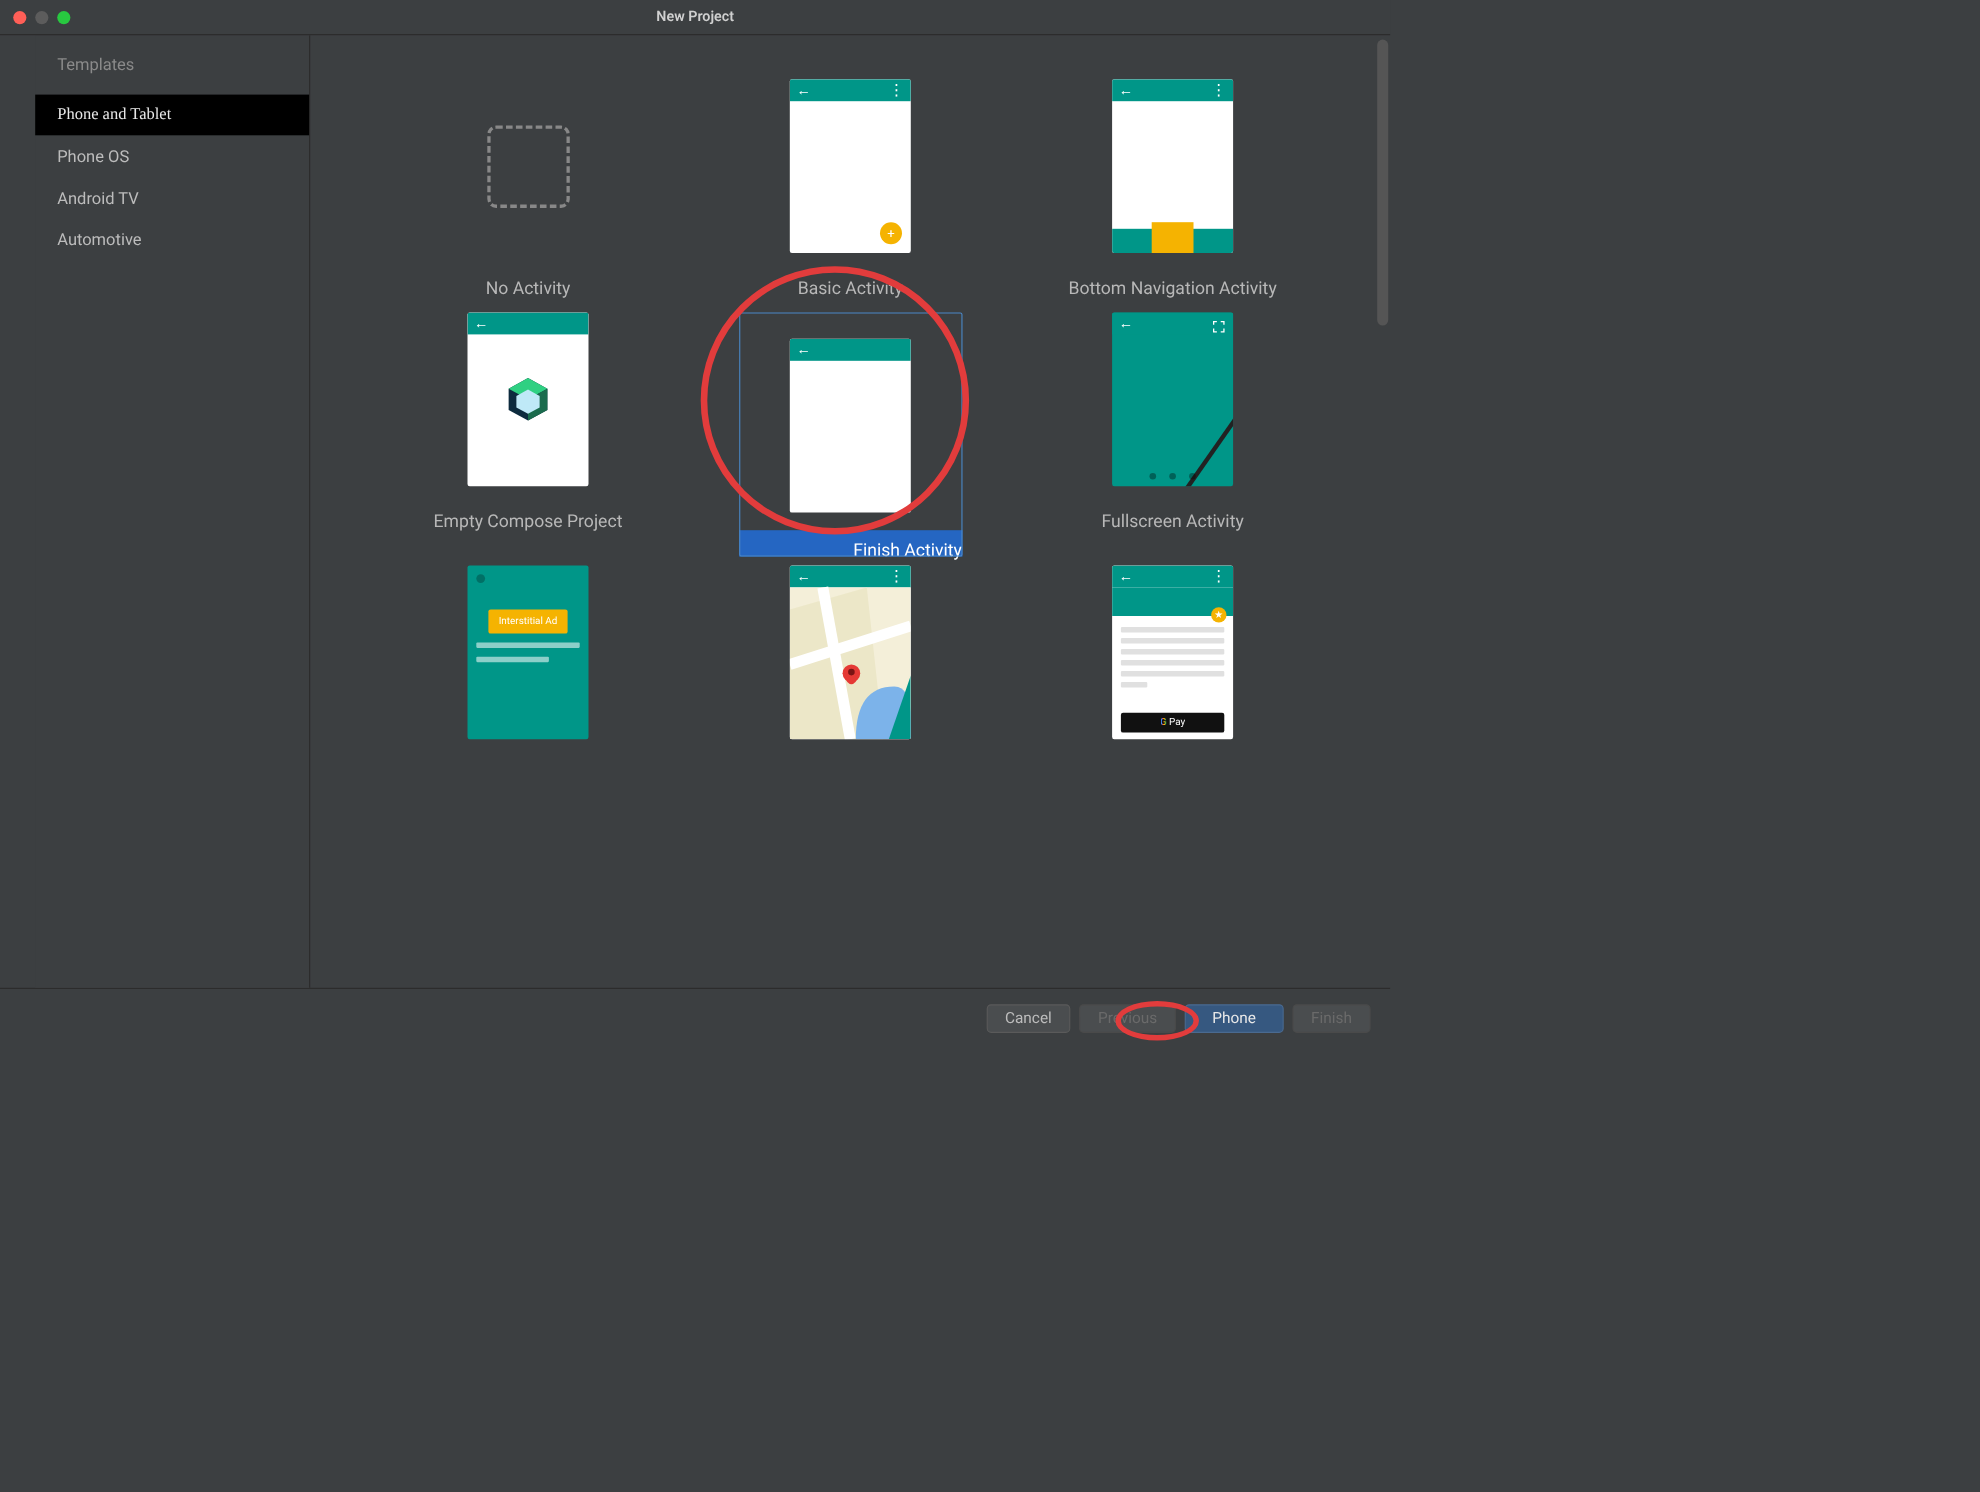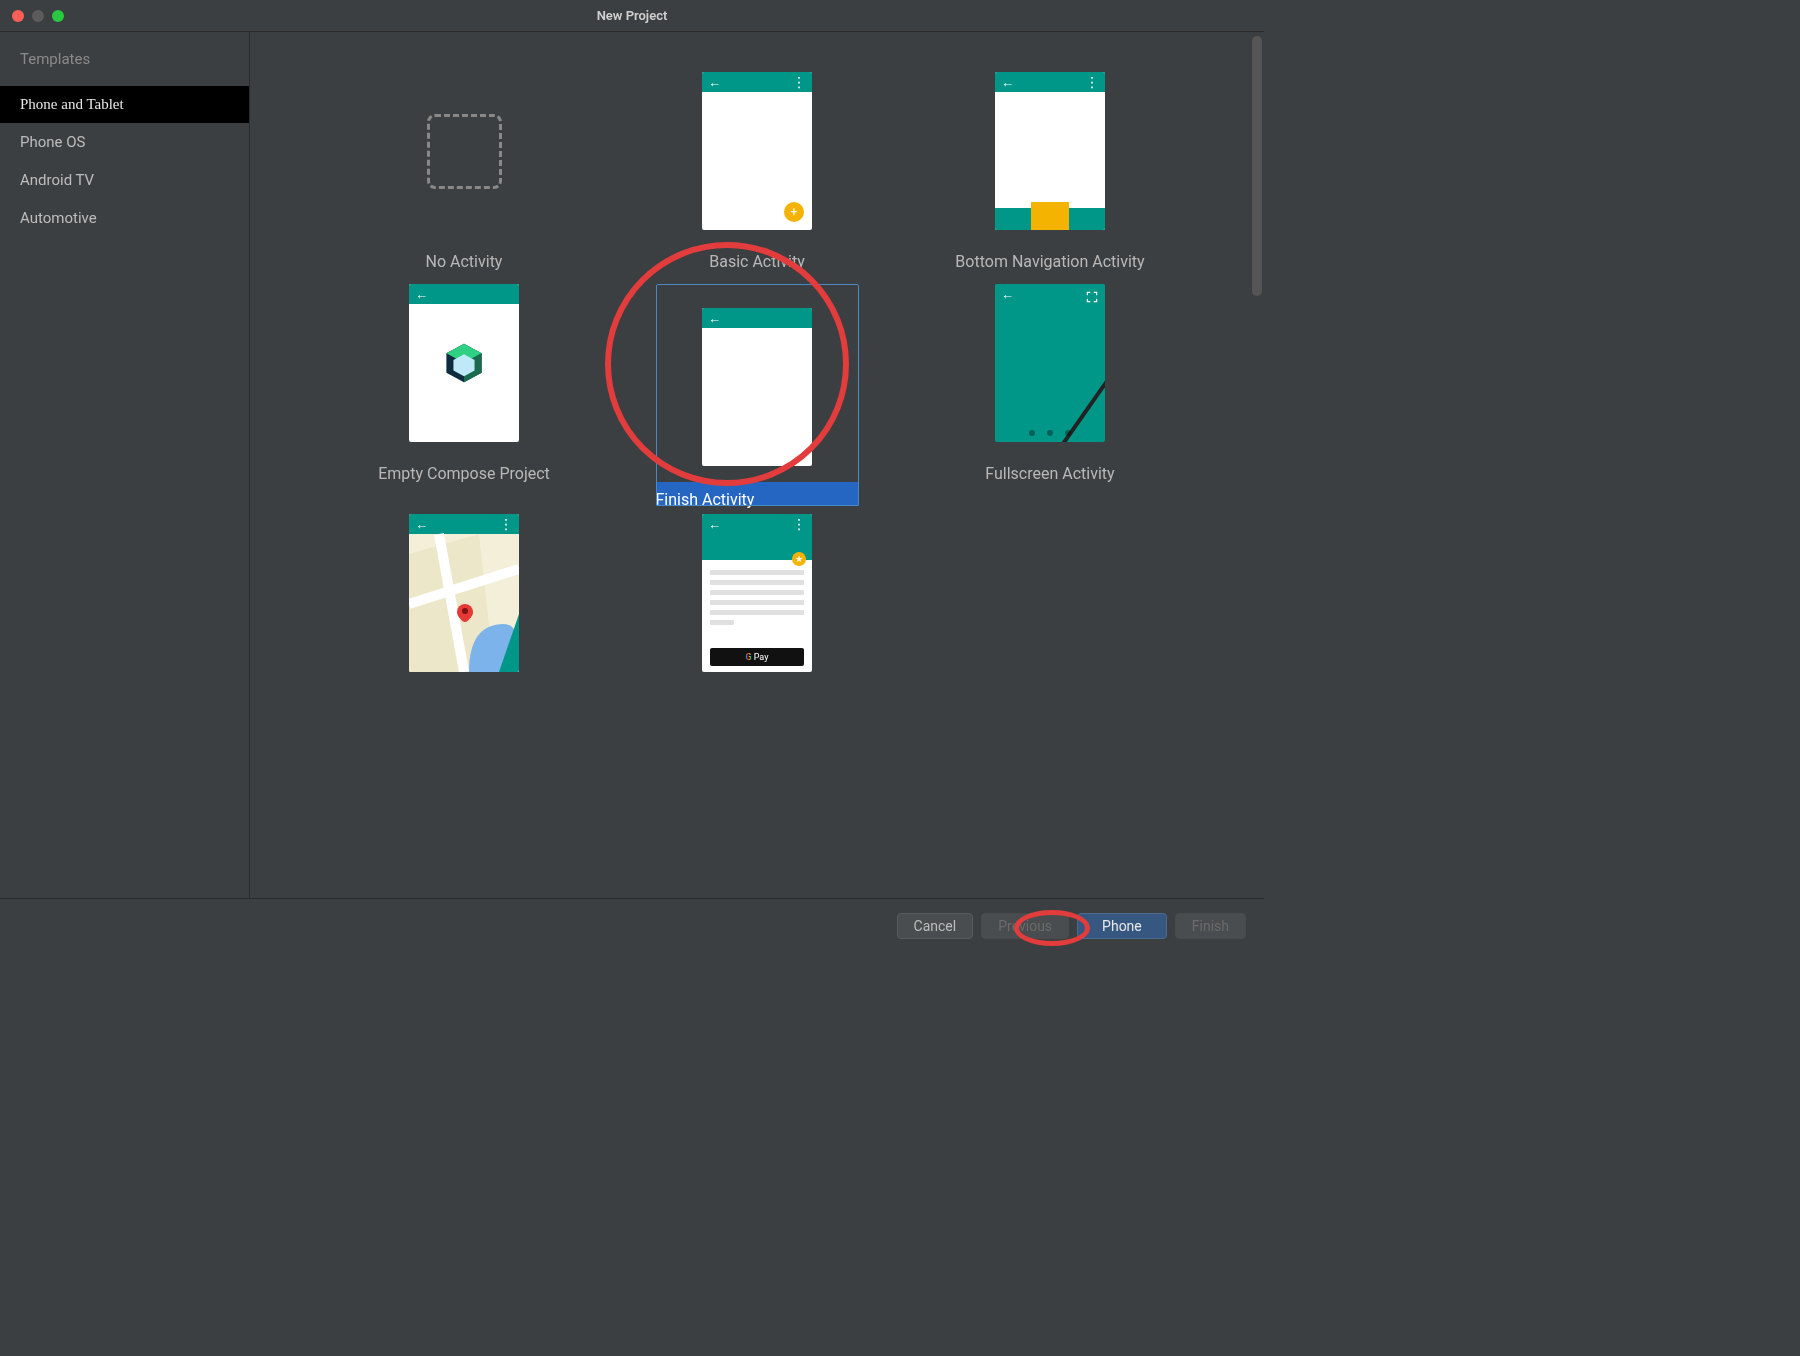--- a/index.html
+++ b/index.html
@@ -4,30 +4,30 @@
 <style>
   * { box-sizing: border-box; margin: 0; padding: 0; font-family: -apple-system, BlinkMacSystemFont, "Segoe UI", Roboto, sans-serif; }
   body { background: #3c3f41; width: 1264px; height: 952px; overflow: hidden; position: relative; }
   .titlebar { height: 32px; background: #3c3f41; border-bottom: 1px solid #2b2b2b; display: flex; align-items: center; padding: 12px 12px; position: relative; }
   .traffic-lights { display: flex; gap: 8px; }
   .tl { width: 12px; height: 12px; border-radius: 50%; }
   .tl.red { background: #ff5f57; }
   .tl.yellow { background: #5c5c5c; }
   .tl.green { background: #28c840; }
   .title-text { position: absolute; left: 50%; transform: translateX(-50%); color: #d0d0d0; font-size: 13px; font-weight: 600; }
-  .body { display: flex; height: 866px; }
+  .body { display: flex; height: 866px; padding-left: 32px; }
   .sidebar { width: 250px; background: #3c3f41; border-right: 1px solid #2b2b2b; padding-top: 18px; }
   .sb-title { color: #8a8a8a; font-size: 15px; padding: 0 20px 18px 20px; }
   .sb-item { color: #bcbcbc; font-size: 15px; padding: 10px 20px; cursor: pointer; }
   .sb-item.active { background: #000000; color: #e8e8e8; font-family: Liberation Serif, serif; }
   .gallery { flex: 1; position: relative; padding: 40px 20px 0 20px; overflow: hidden; }
   .grid { display: grid; grid-template-columns: repeat(3, 203px); column-gap: 90px; row-gap: 8px; justify-content: center; }
   .cell { display: flex; flex-direction: column; align-items: center; width: 203px; }
   .thumb { width: 110px; height: 158px; border-radius: 2px; background: #fff; position: relative; overflow: hidden; }
-  .label { margin-top: 22px; color: #b8b8b8; font-size: 16px; text-align: left; height: 24px; }
+  .label { margin-top: 22px; color: #b8b8b8; font-size: 16px; text-align: right; height: 24px; }
   .cell.selected { outline: 1px solid #4a88c7; outline-offset: -1px; border-radius: 2px; }
   .cell.selected .label { background: #2566c2; color: #fff; width: 100%; padding: 8px 0; margin-top: 16px; }
   .cell.pad-sel { padding: 24px 0 0 0; }
   .dashed { width: 75px; height: 75px; border: 3px dashed #888; border-radius: 8px; }
   .no-act-wrap { height: 158px; display: flex; align-items: center; justify-content: center; }
   
   .appbar { height: 20px; background: #009688; display: flex; align-items: center; justify-content: space-between; padding: 0 6px; }
   .back { color: #fff; font-size: 13px; line-height: 1; }
   .kebab { color: #fff; font-size: 14px; line-height: 1; }
   .fab { position: absolute; right: 8px; bottom: 8px; width: 20px; height: 20px; border-radius: 50%; background: #f5b301; color: #fff; display: flex; align-items: center; justify-content: center; font-size: 12px; }
@@ -161,20 +161,28 @@
           <div class="diag2"></div>
           <div class="fs-dots">
               <span></span>
               <span></span>
               <span></span>
             </div>
         </div>
         <div class="label">Fullscreen Activity</div>
       </div>
 
+      <div class="cell">
+        <div class="thumb ad">
+          <div class="dot"></div>
+          <div class="btn">Interstitial Ad</div>
+          <div class="line"></div>
+          <div class="line short"></div>
+        </div>
+      </div>
 
       <div class="cell">
         <div class="thumb">
           <div class="appbar">
               <span class="back">←</span>
               <span class="kebab">⋮</span>
             </div>
           <svg class="map-svg" viewBox="0 0 110 158">
             <rect x="0" y="20" width="110" height="138" fill="#f4efd9"></rect>
             <polygon points="0,40 70,20 85,158 0,158" fill="#ece7c8"></polygon>

